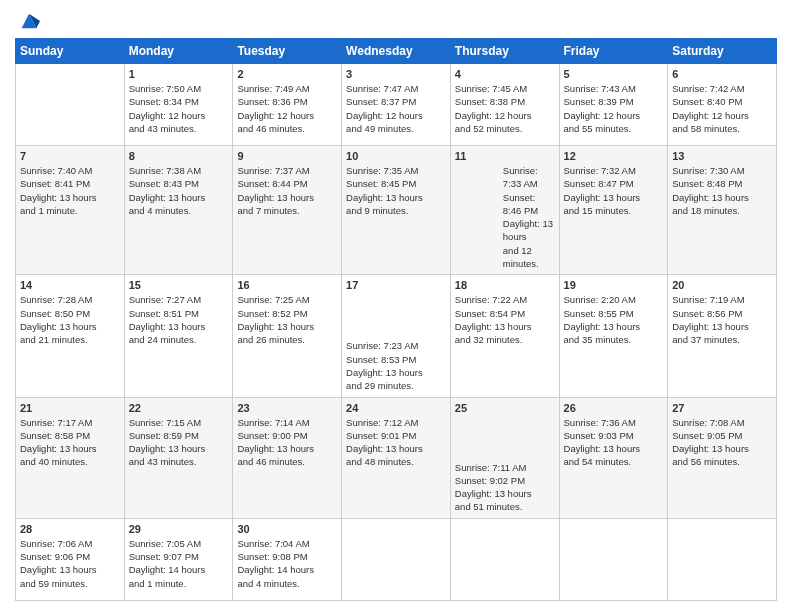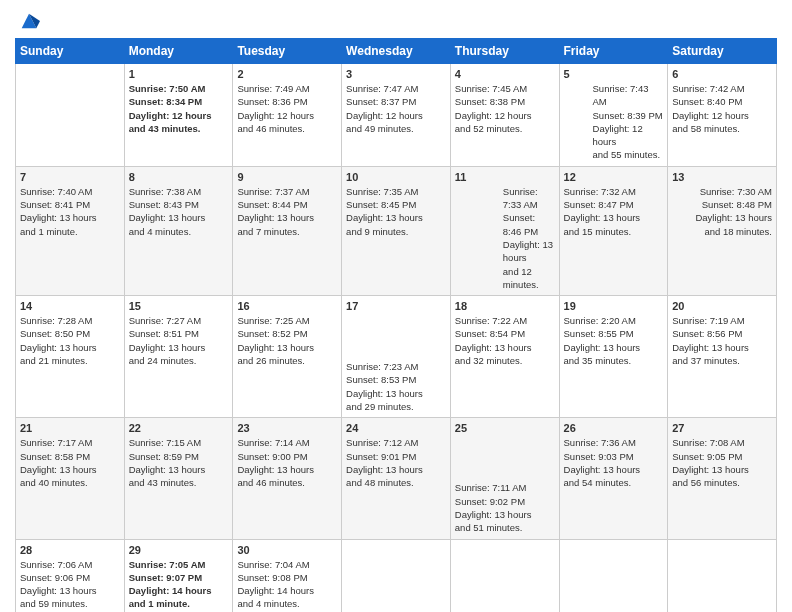--- a/index.html
+++ b/index.html
@@ -129,21 +129,21 @@
           <th>Thursday</th>
           <th>Friday</th>
           <th>Saturday</th>
         </tr>
     </thead>
     <tbody id="calendar-body">
     <tr>
           <td></td>
           <td>
             <span class="day-number">1</span>
-            <div class="day-info" style="white-space: pre-line; font-weight: bold;">Sunrise: 7:50 AM
+            <div class="day-info" style="white-space: pre-line;">Sunrise: 7:50 AM
 Sunset: 8:34 PM
 Daylight: 12 hours
 and 43 minutes.</div>
           </td>
           <td>
             <span class="day-number">2</span>
             <div class="day-info" style="white-space: pre-line;">Sunrise: 7:49 AM
 Sunset: 8:36 PM
 Daylight: 12 hours
 and 46 minutes.</div>
@@ -157,21 +157,21 @@
           </td>
           <td>
             <span class="day-number">4</span>
             <div class="day-info" style="white-space: pre-line;">Sunrise: 7:45 AM
 Sunset: 8:38 PM
 Daylight: 12 hours
 and 52 minutes.</div>
           </td>
           <td>
             <span class="day-number">5</span>
-            <div class="day-info" style="white-space: pre-line; margin-left: 29px;">Sunrise: 7:43 AM
+            <div class="day-info" style="white-space: pre-line;">Sunrise: 7:43 AM
 Sunset: 8:39 PM
 Daylight: 12 hours
 and 55 minutes.</div>
           </td>
           <td>
             <span class="day-number">6</span>
             <div class="day-info" style="white-space: pre-line;">Sunrise: 7:42 AM
 Sunset: 8:40 PM
 Daylight: 12 hours
 and 58 minutes.</div>
@@ -215,21 +215,21 @@
           </td>
           <td>
             <span class="day-number">12</span>
             <div class="day-info" style="white-space: pre-line;">Sunrise: 7:32 AM
 Sunset: 8:47 PM
 Daylight: 13 hours
 and 15 minutes.</div>
           </td>
           <td>
             <span class="day-number">13</span>
-            <div class="day-info" style="white-space: pre-line; text-align: right;">Sunrise: 7:30 AM
+            <div class="day-info" style="white-space: pre-line;">Sunrise: 7:30 AM
 Sunset: 8:48 PM
 Daylight: 13 hours
 and 18 minutes.</div>
           </td>
         </tr>
         <tr>
           <td>
             <span class="day-number">14</span>
             <div class="day-info" style="white-space: pre-line;">Sunrise: 7:28 AM
 Sunset: 8:50 PM
@@ -333,21 +333,21 @@
         <tr>
           <td>
             <span class="day-number">28</span>
             <div class="day-info" style="white-space: pre-line;">Sunrise: 7:06 AM
 Sunset: 9:06 PM
 Daylight: 13 hours
 and 59 minutes.</div>
           </td>
           <td>
             <span class="day-number">29</span>
-            <div class="day-info" style="white-space: pre-line; font-weight: bold;">Sunrise: 7:05 AM
+            <div class="day-info" style="white-space: pre-line;">Sunrise: 7:05 AM
 Sunset: 9:07 PM
 Daylight: 14 hours
 and 1 minute.</div>
           </td>
           <td>
             <span class="day-number">30</span>
             <div class="day-info" style="white-space: pre-line;">Sunrise: 7:04 AM
 Sunset: 9:08 PM
 Daylight: 14 hours
 and 4 minutes.</div>

